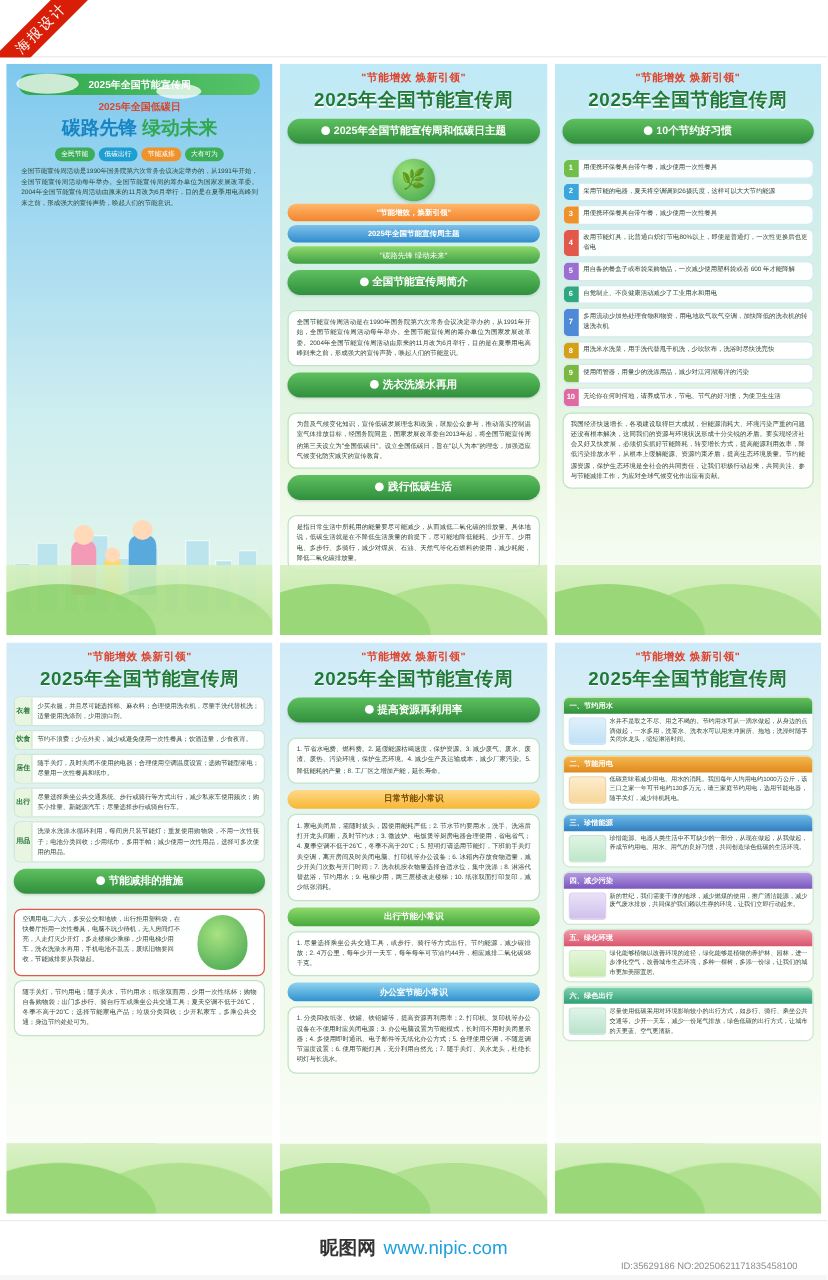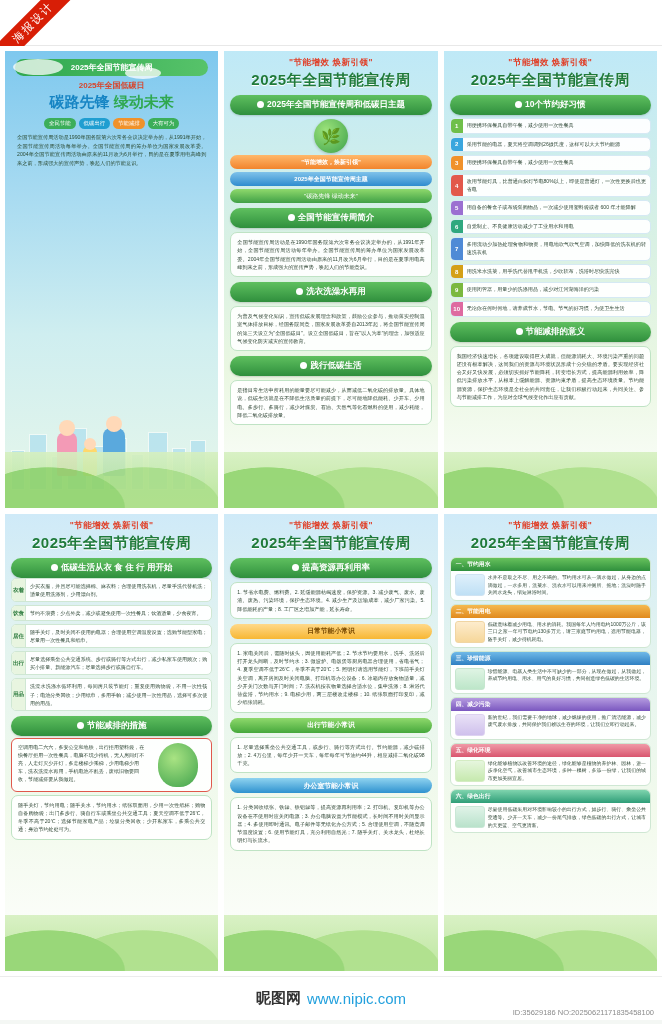--- a/index.html
+++ b/index.html
@@ -99,21 +99,21 @@
   .p-title {
     text-align: center;
     font-size: 15px;
     font-weight: bold;
     color: #1f7a3a;
     margin: 2px 4px 4px;
     letter-spacing: .5px;
     text-shadow: 0 1px 0 #ffffff;
   }
   .green-bar {
-    margin: 5px 6px 0;
+    margin: 5px 6px 12px;
     background: linear-gradient(#5fc05f, #2f8f3d);
     border-radius: 10px;
     color: #ffffff;
     font-size: 8.5px;
     font-weight: bold;
     text-align: center;
     padding: 4px 6px;
     box-shadow: 0 1px 2px rgba(0,0,0,.15);
   }
   .green-bar .dot {
@@ -365,21 +365,21 @@
     display: flex; align-items: center; justify-content: center;
     gap: 6px;
     border-top: 1px solid #ececec;
     position: relative;
   }
   .footer .logo {
     font-size: 15px; font-weight: bold; color: #333333;
   }
   .footer .url { font-size: 15px; color: #22a0dd; font-weight: normal; }
   .footer .ids {
-    position: absolute; right: 8px; bottom: 3px;
+    position: absolute; right: 24px; bottom: 3px;
     font-size: 7.5px; color: #8b8b8b;
   }
 </style>
 </head>
 <body>
 
 <div class="page">
 
   <div class="topbar">
     <div class="ribbon">
@@ -513,35 +513,29 @@
         <div class="numrow">
             <div class="n c9">9</div>
             <div class="t">使用闭管器，用量少的洗涤用品，减少对江河湖海洋的污染</div>
           </div>
         <div class="numrow">
             <div class="n c10">10</div>
             <div class="t">无论你在何时何地，请养成节水，节电、节气的好习惯，为使卫生生活</div>
           </div>
       </div>
 
-      <div class="green-bar">
-        <span class="dot"></span><span>节能减排的意义</span>
-      </div>
       <div class="card">我国经济快速增长，各项建设取得巨大成就，但能源消耗大、环境污染严重的问题还没有根本解决，这同我们的资源与环境状况形成十分尖锐的矛盾。要实现经济社会又好又快发展，必须切实抓好节能降耗，转变增长方式，提高能源利用效率，降低污染排放水平，从根本上缓解能源、资源约束矛盾，提高生态环境质量。节约能源资源，保护生态环境是全社会的共同责任，让我们积极行动起来，共同关注、参与节能减排工作，为应对全球气候变化作出应有贡献。</div>
 
       <div class="hills"></div>
     </div>
 
     <div class="panel white">
       <div class="p-sub">"节能增效 焕新引领"</div>
       <div class="p-title">2025年全国节能宣传周</div>
 
-      <div class="green-bar">
-        <span class="dot"></span><span>低碳生活从衣 食 住 行 用开始</span>
-      </div>
 
       <div>
         <div class="labelrow">
           <div class="lab">衣着</div>
           <div class="txt">少买衣服，并且尽可能选择棉、麻衣料；合理使用洗衣机，尽量手洗代替机洗；适量使用洗涤剂，少用漂白剂。</div>
         </div>
         <div class="labelrow">
           <div class="lab">饮食</div>
           <div class="txt">节约不浪费；少点外卖，减少或避免使用一次性餐具；饮酒适量，少食夜宵。</div>
         </div>

